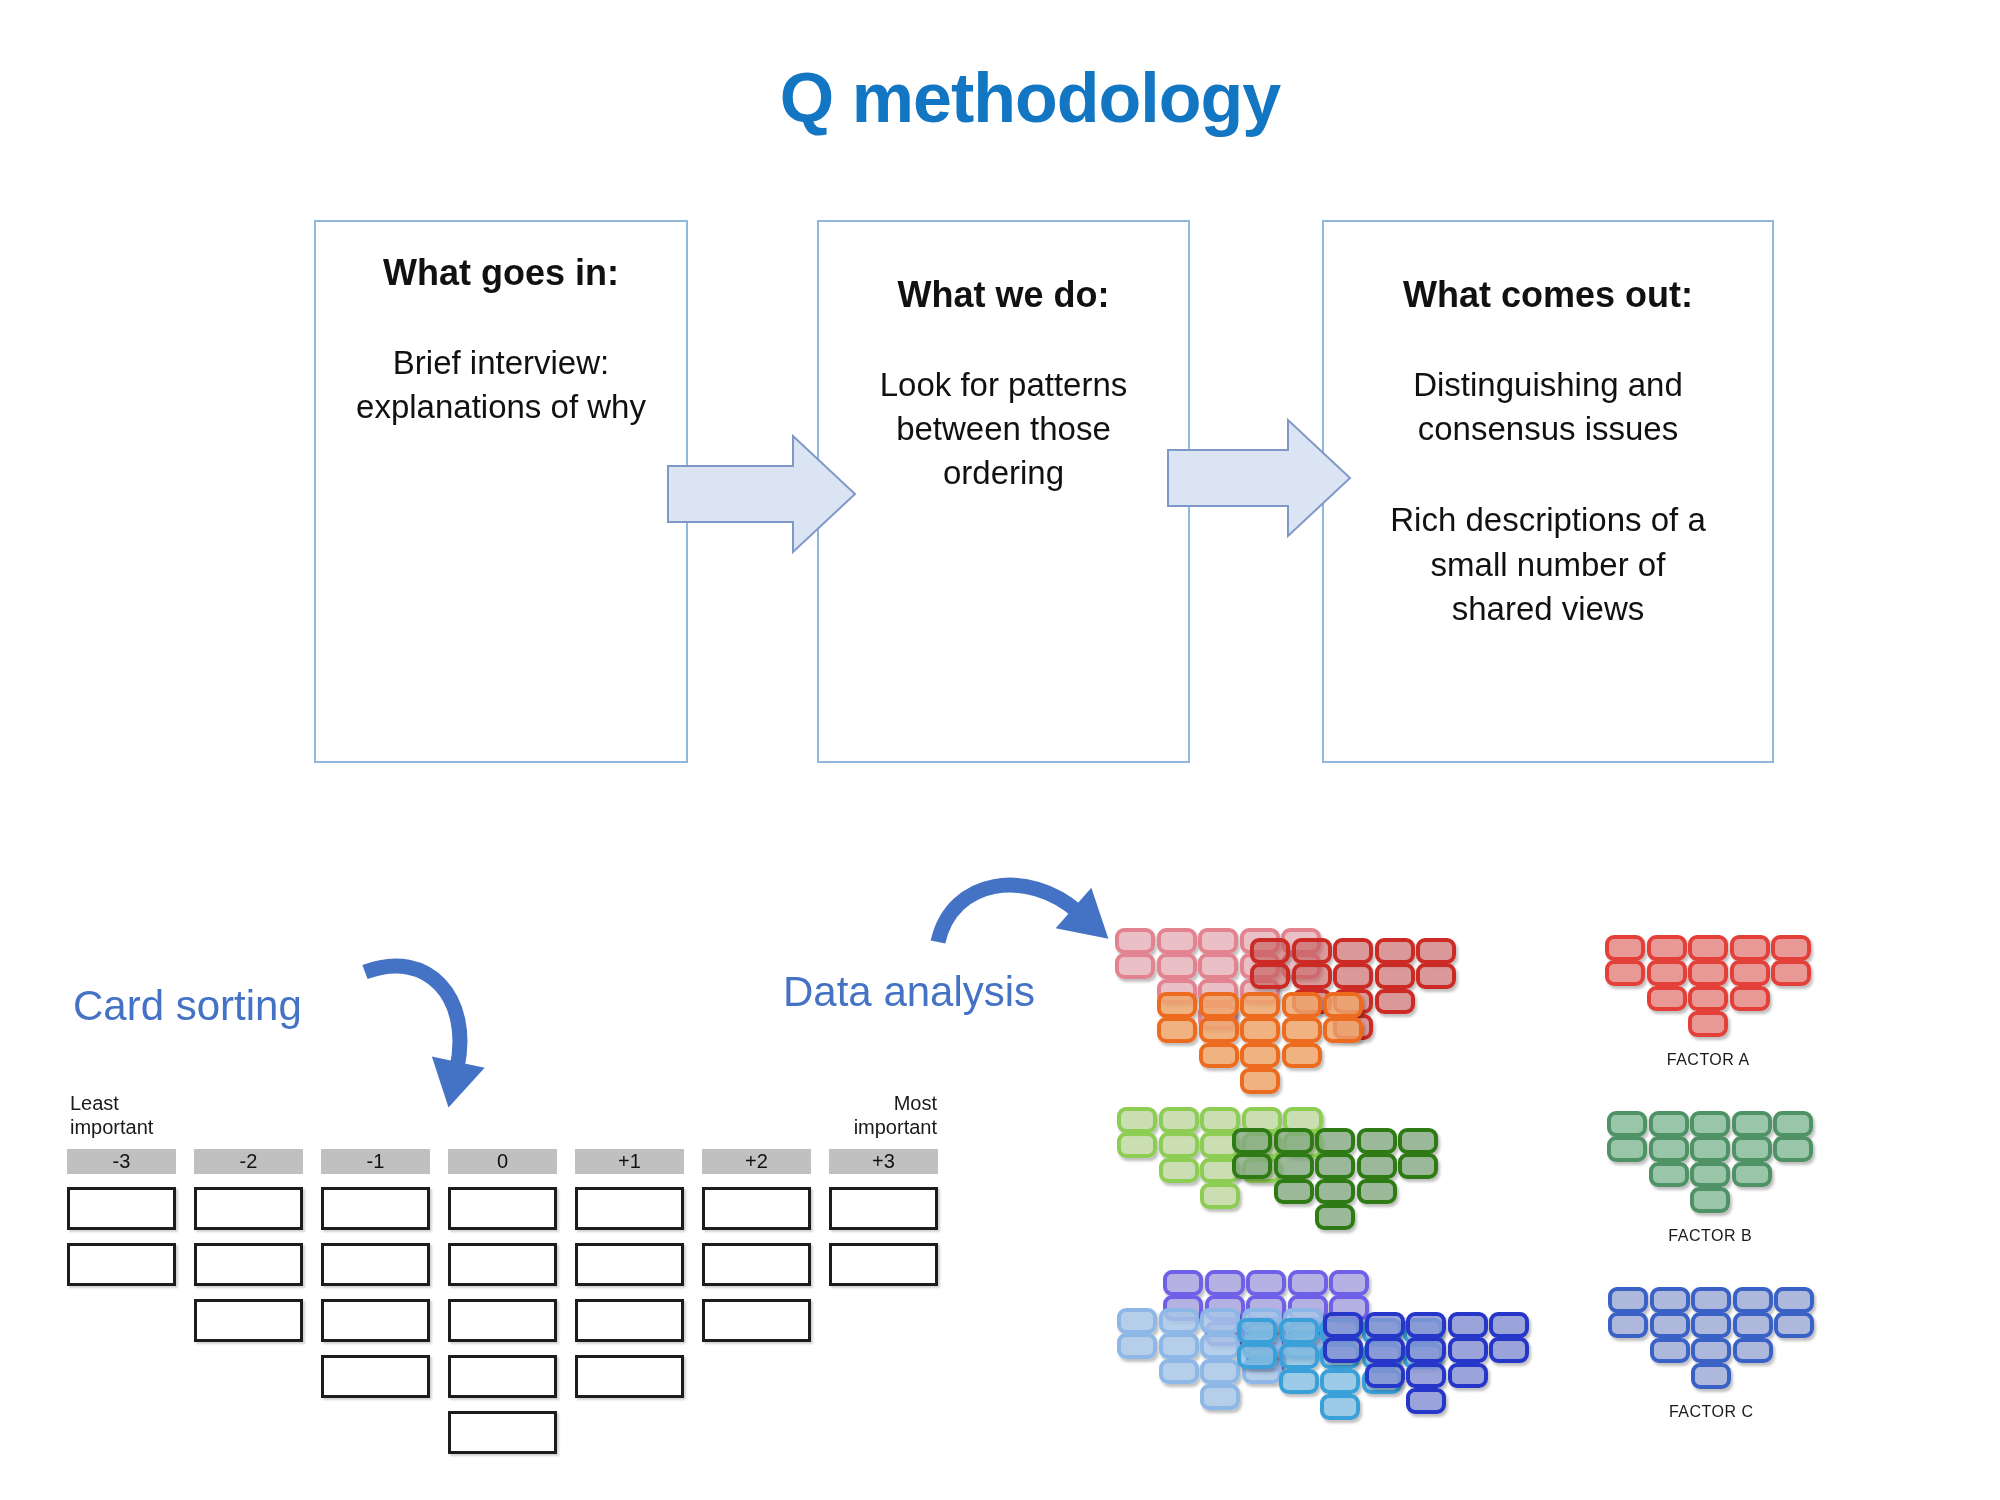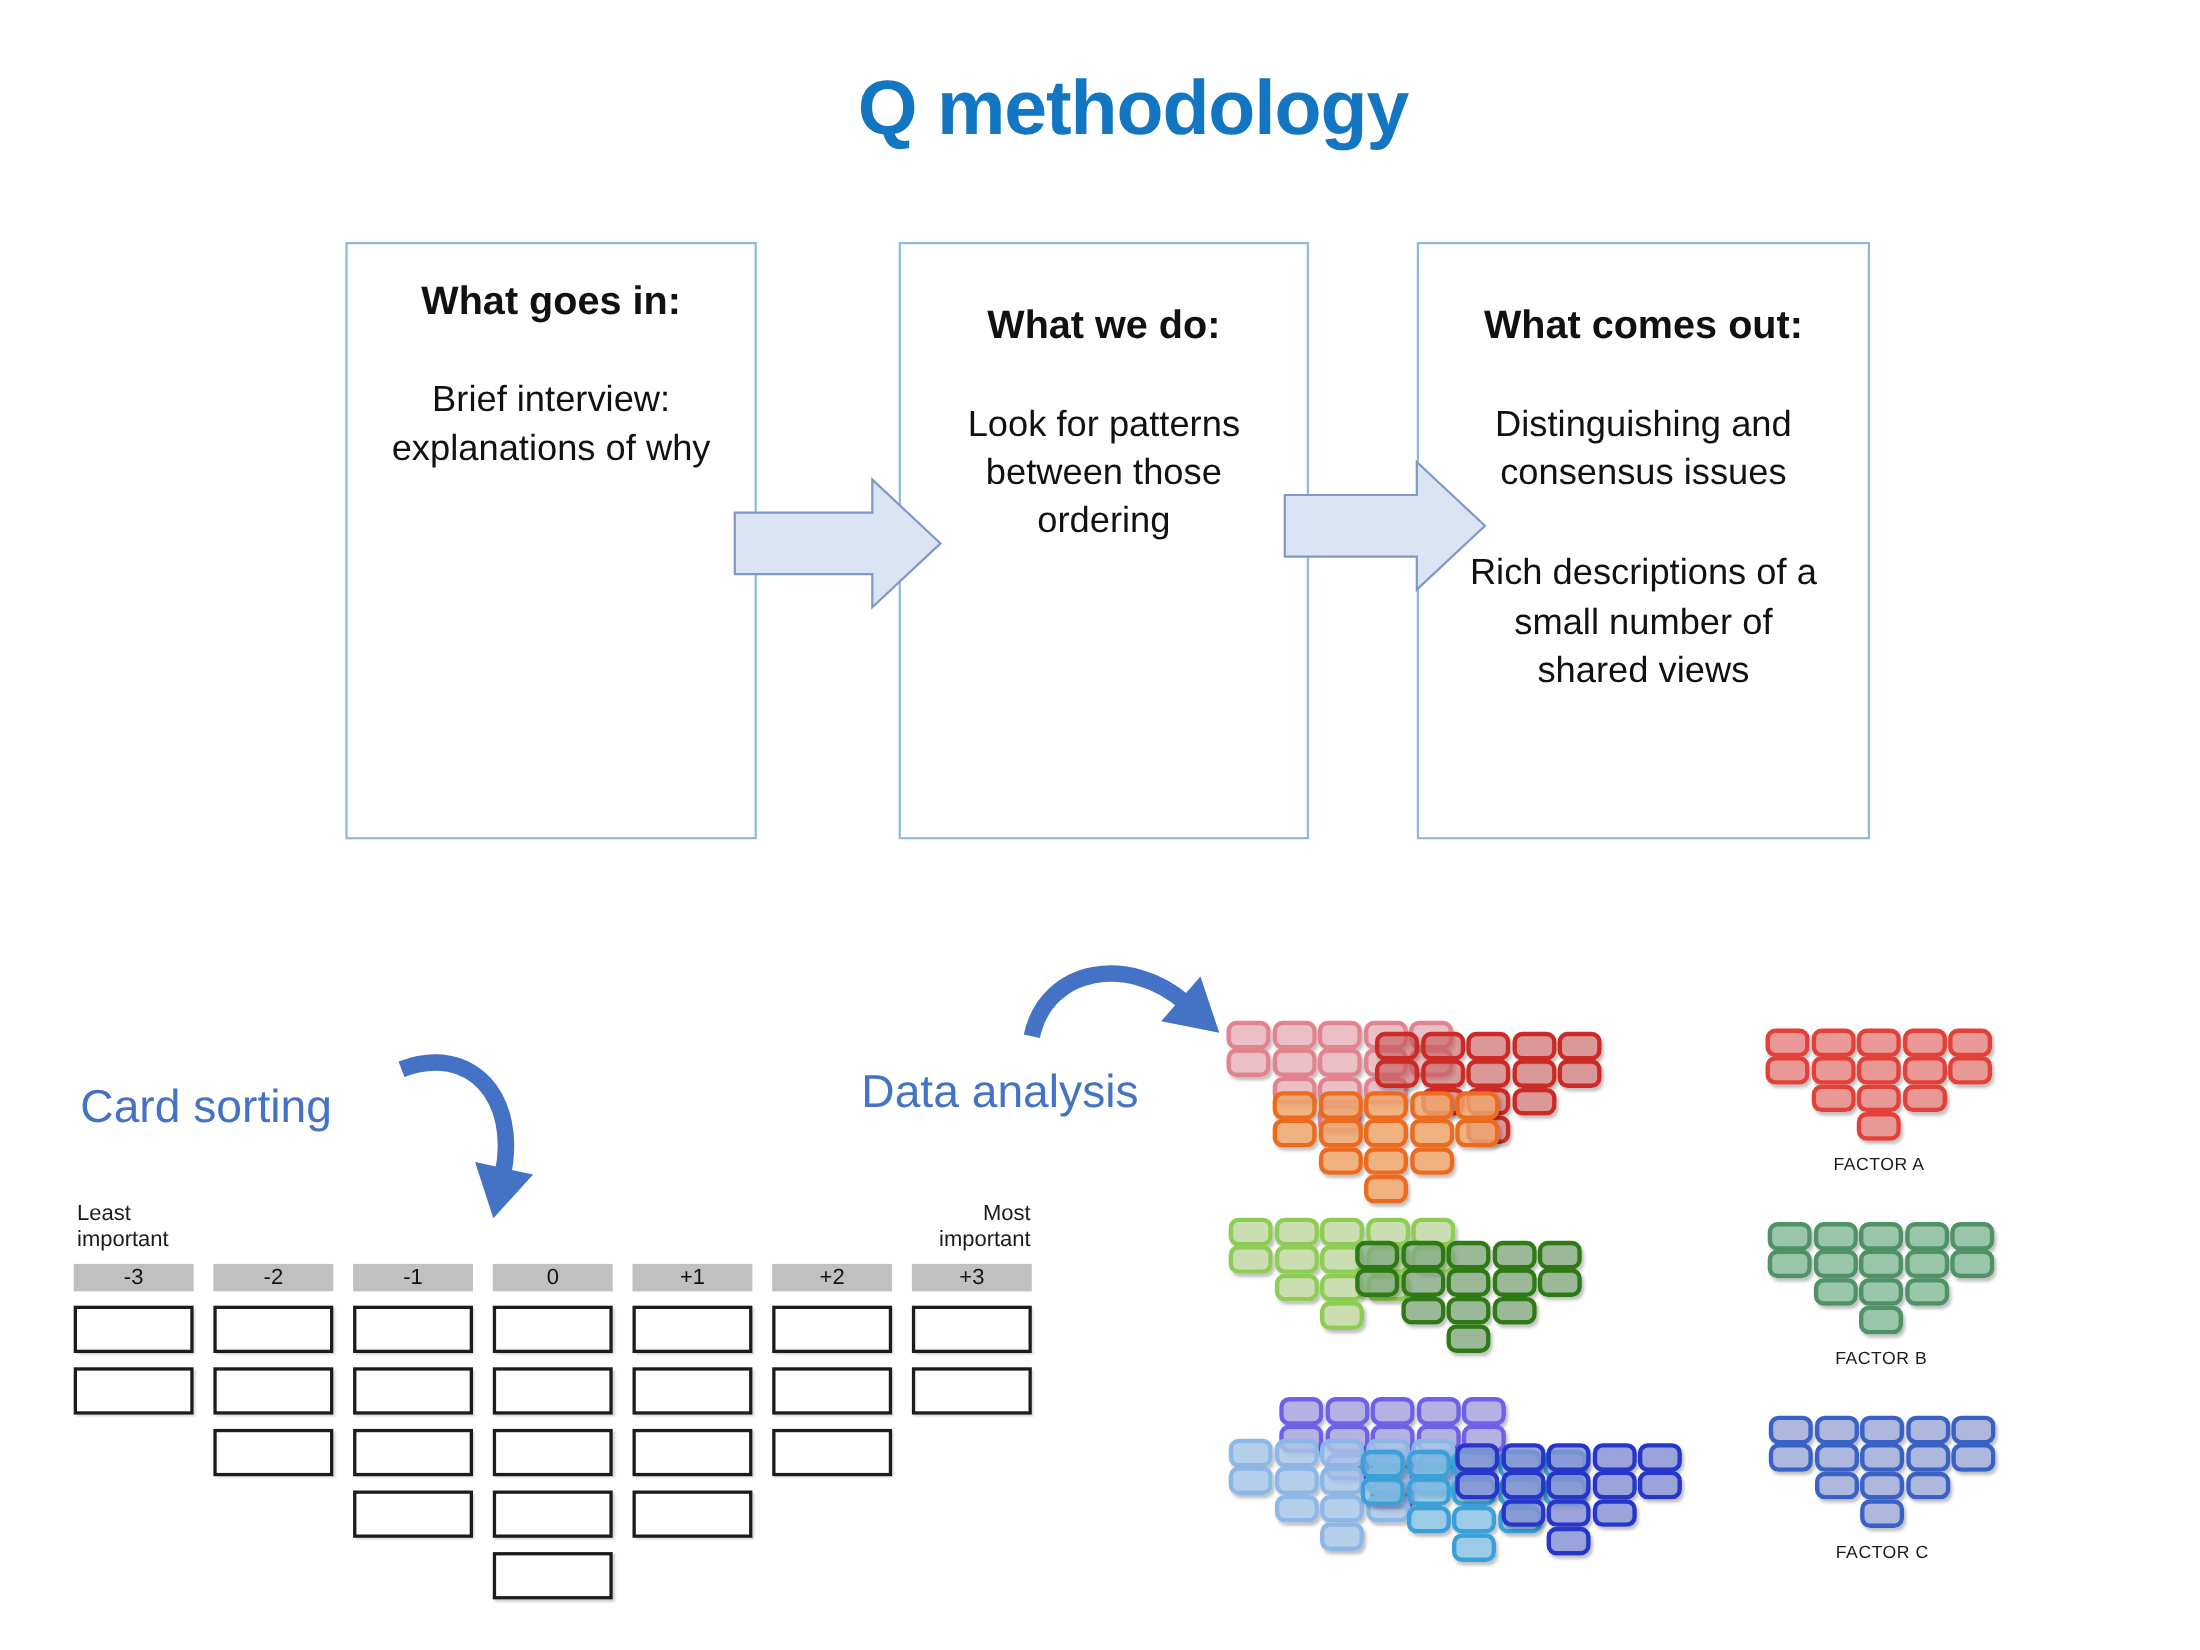--- a/index.html
+++ b/index.html
@@ -20,21 +20,21 @@
   .flow-box{
     position:absolute; top:220px; height:543px; background:#ffffff;
     border:2px solid var(--box-border,#8fb8dc); box-sizing:border-box;
     text-align:center; color:#111111;
   }
   .flow-box .heading{font-size:36px; font-weight:bold; margin:52px 8px 0;}
   .flow-box.first .heading{margin-top:30px;}
   .flow-box p{font-size:33px; line-height:1.34; margin:47px 4px 0;}
   #box1{left:314px; width:374px;text-align:center;}
   #box2{left:817px; width:373px;}
-  #box3{left:1288px; width:412px;}
+  #box3{left:1322px; width:452px;}
 
   
   #overlay{position:absolute; left:0; top:0; pointer-events:none;}
 
   
   .blue-label{
     position:absolute; color:var(--label-blue,#4472c4);
     font-size:42px; line-height:1.05;
   }
   #card-sorting-label{left:73px; top:984px;}

